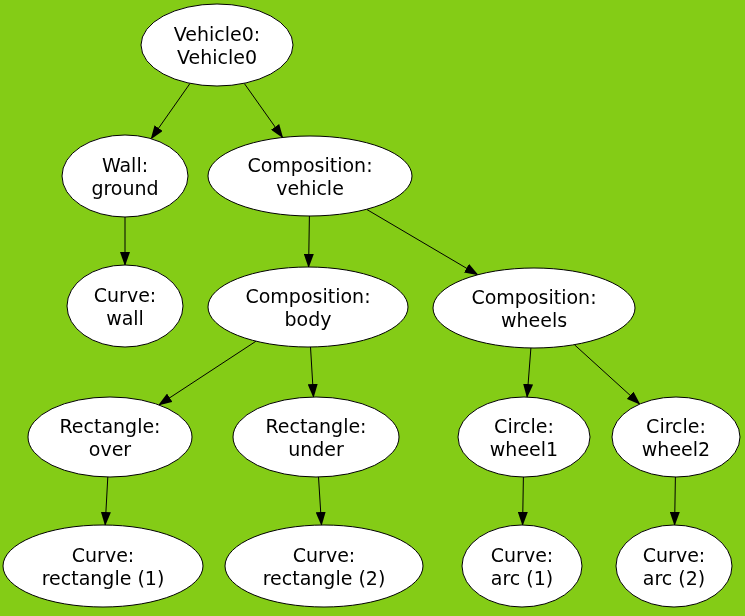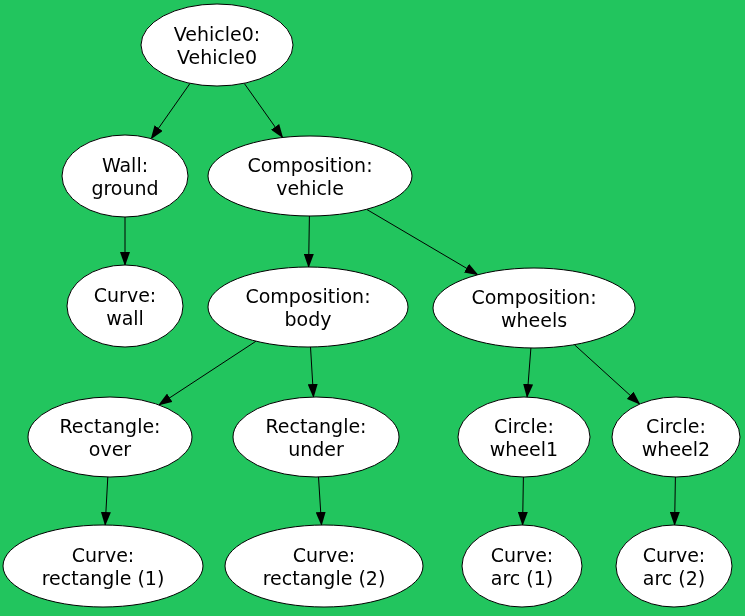--- a/index.html
+++ b/index.html
@@ -4,21 +4,21 @@
 <style>
   html, body {
     margin: 0;
     padding: 0;
     background: #ffffff;
   }
   .canvas {
     position: relative;
     width: 745px;
     height: 616px;
-    background: #22c55e;
+    background: #84cc16;
     overflow: hidden;
     text-align: center;
   }
   svg text {
     font-family: "DejaVu Sans", "Liberation Sans", sans-serif;
     font-size: 19px;
     text-anchor: middle;
     dominant-baseline: central;
   }
   svg ellipse {

